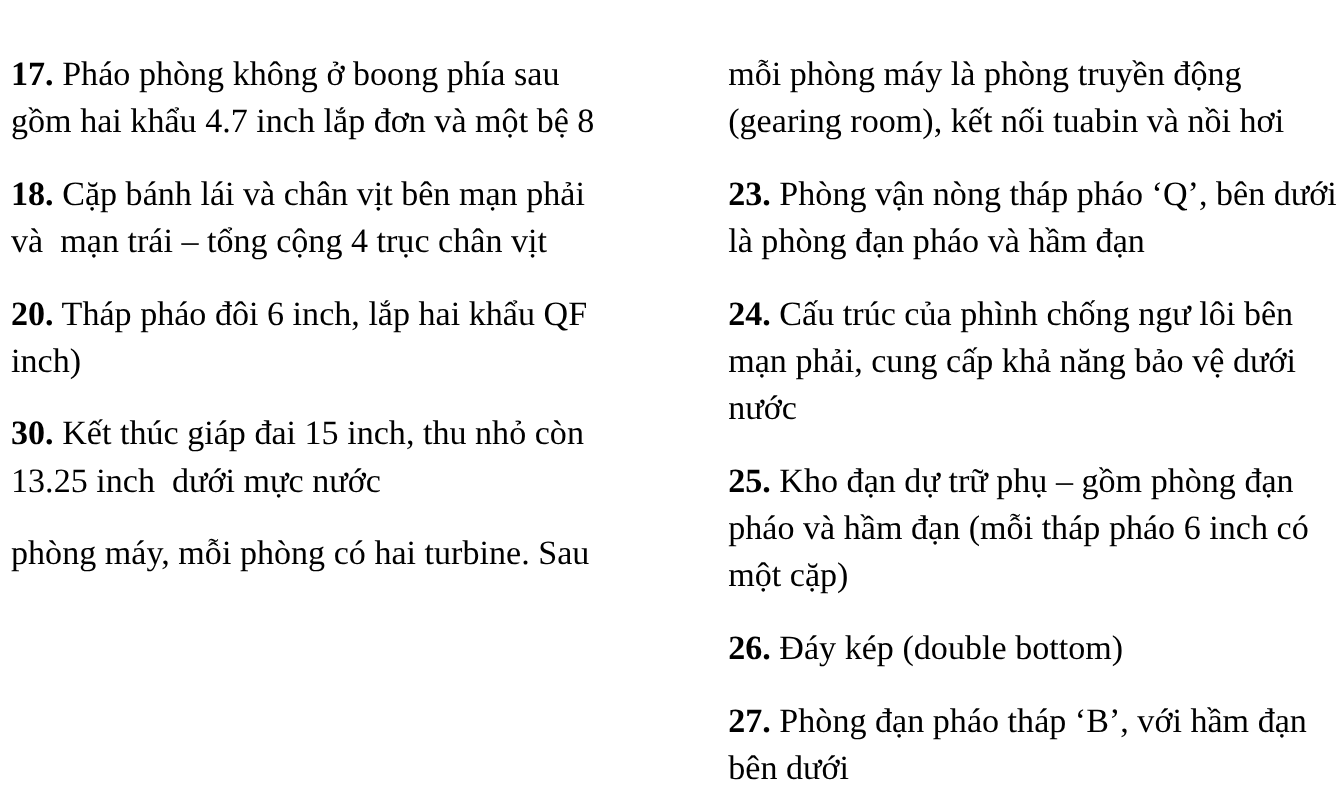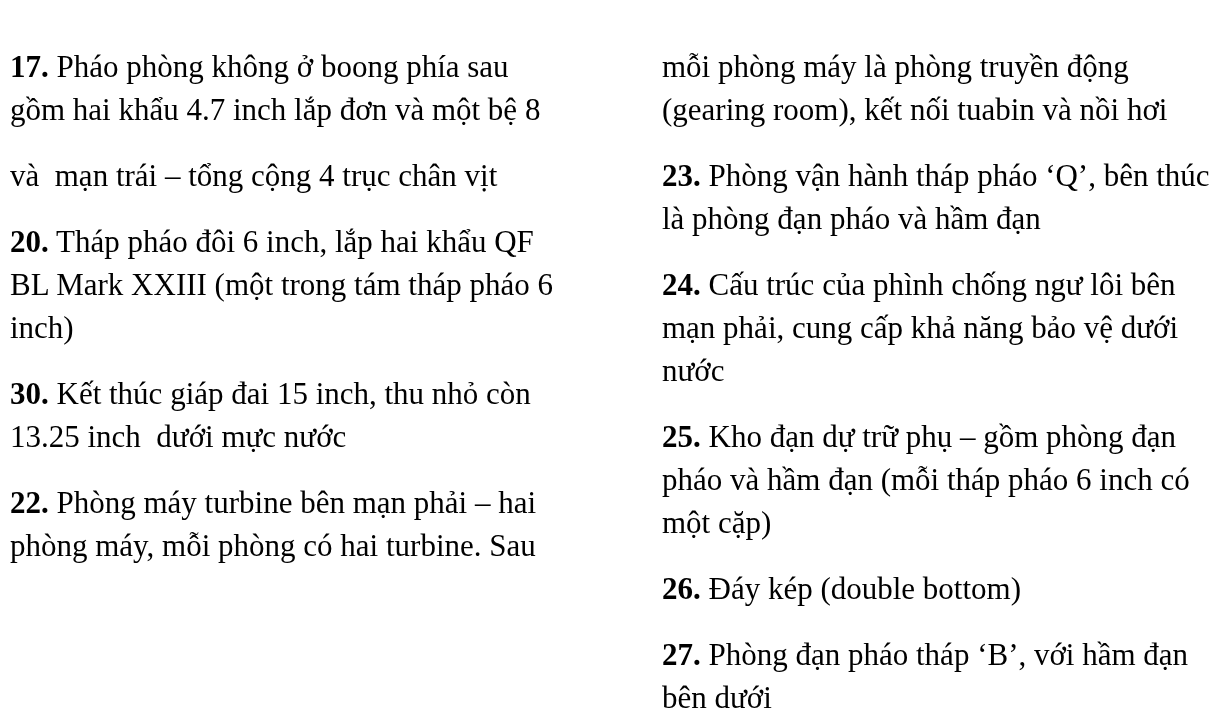--- a/index.html
+++ b/index.html
@@ -48,45 +48,44 @@
 </head>
 <body>
 
 <div class="page">
   <div class="column col-0">
       <div class="para">
         <div class="line"><span class="num">17.</span> <span>Pháo phòng không ở boong phía sau</span></div>
         <div class="line"><span>gồm hai khẩu 4.7 inch lắp đơn và một bệ 8</span></div>
       </div>
       <div class="para">
+        <div class="line"><span class="num">18.</span> <span>Cặp bánh lái và chân vịt bên mạn phải</span></div>
         <div class="line"><span>và  mạn trái – tổng cộng 4 trục chân vịt</span></div>
       </div>
       <div class="para">
         <div class="line"><span class="num">20.</span> <span>Tháp pháo đôi 6 inch, lắp hai khẩu QF</span></div>
-        <div class="line"><span>BL Mark XXIII (một trong tám tháp pháo 6</span></div>
         <div class="line"><span>inch)</span></div>
       </div>
       <div class="para">
         <div class="line"><span class="num">30.</span> <span>Kết thúc giáp đai 15 inch, thu nhỏ còn</span></div>
         <div class="line"><span>13.25 inch  dưới mực nước</span></div>
       </div>
       <div class="para">
       </div>
       <div class="para">
-        <div class="line"><span class="num">22.</span> <span>Phòng máy turbine bên mạn phải – hai</span></div>
         <div class="line"><span>phòng máy, mỗi phòng có hai turbine. Sau</span></div>
       </div>
     </div>
   <div class="column col-1">
       <div class="para">
         <div class="line"><span>mỗi phòng máy là phòng truyền động</span></div>
         <div class="line"><span>(gearing room), kết nối tuabin và nồi hơi</span></div>
       </div>
       <div class="para">
-        <div class="line"><span class="num">23.</span> <span>Phòng vận hành tháp pháo ‘Q’, bên thúc</span></div>
+        <div class="line"><span class="num">23.</span> <span>Phòng vận nòng tháp pháo ‘Q’, bên dưới</span></div>
         <div class="line"><span>là phòng đạn pháo và hầm đạn</span></div>
       </div>
       <div class="para">
         <div class="line"><span class="num">24.</span> <span>Cấu trúc của phình chống ngư lôi bên</span></div>
         <div class="line"><span>mạn phải, cung cấp khả năng bảo vệ dưới</span></div>
         <div class="line"><span>nước</span></div>
       </div>
       <div class="para">
         <div class="line"><span class="num">25.</span> <span>Kho đạn dự trữ phụ – gồm phòng đạn</span></div>
         <div class="line"><span>pháo và hầm đạn (mỗi tháp pháo 6 inch có</span></div>

